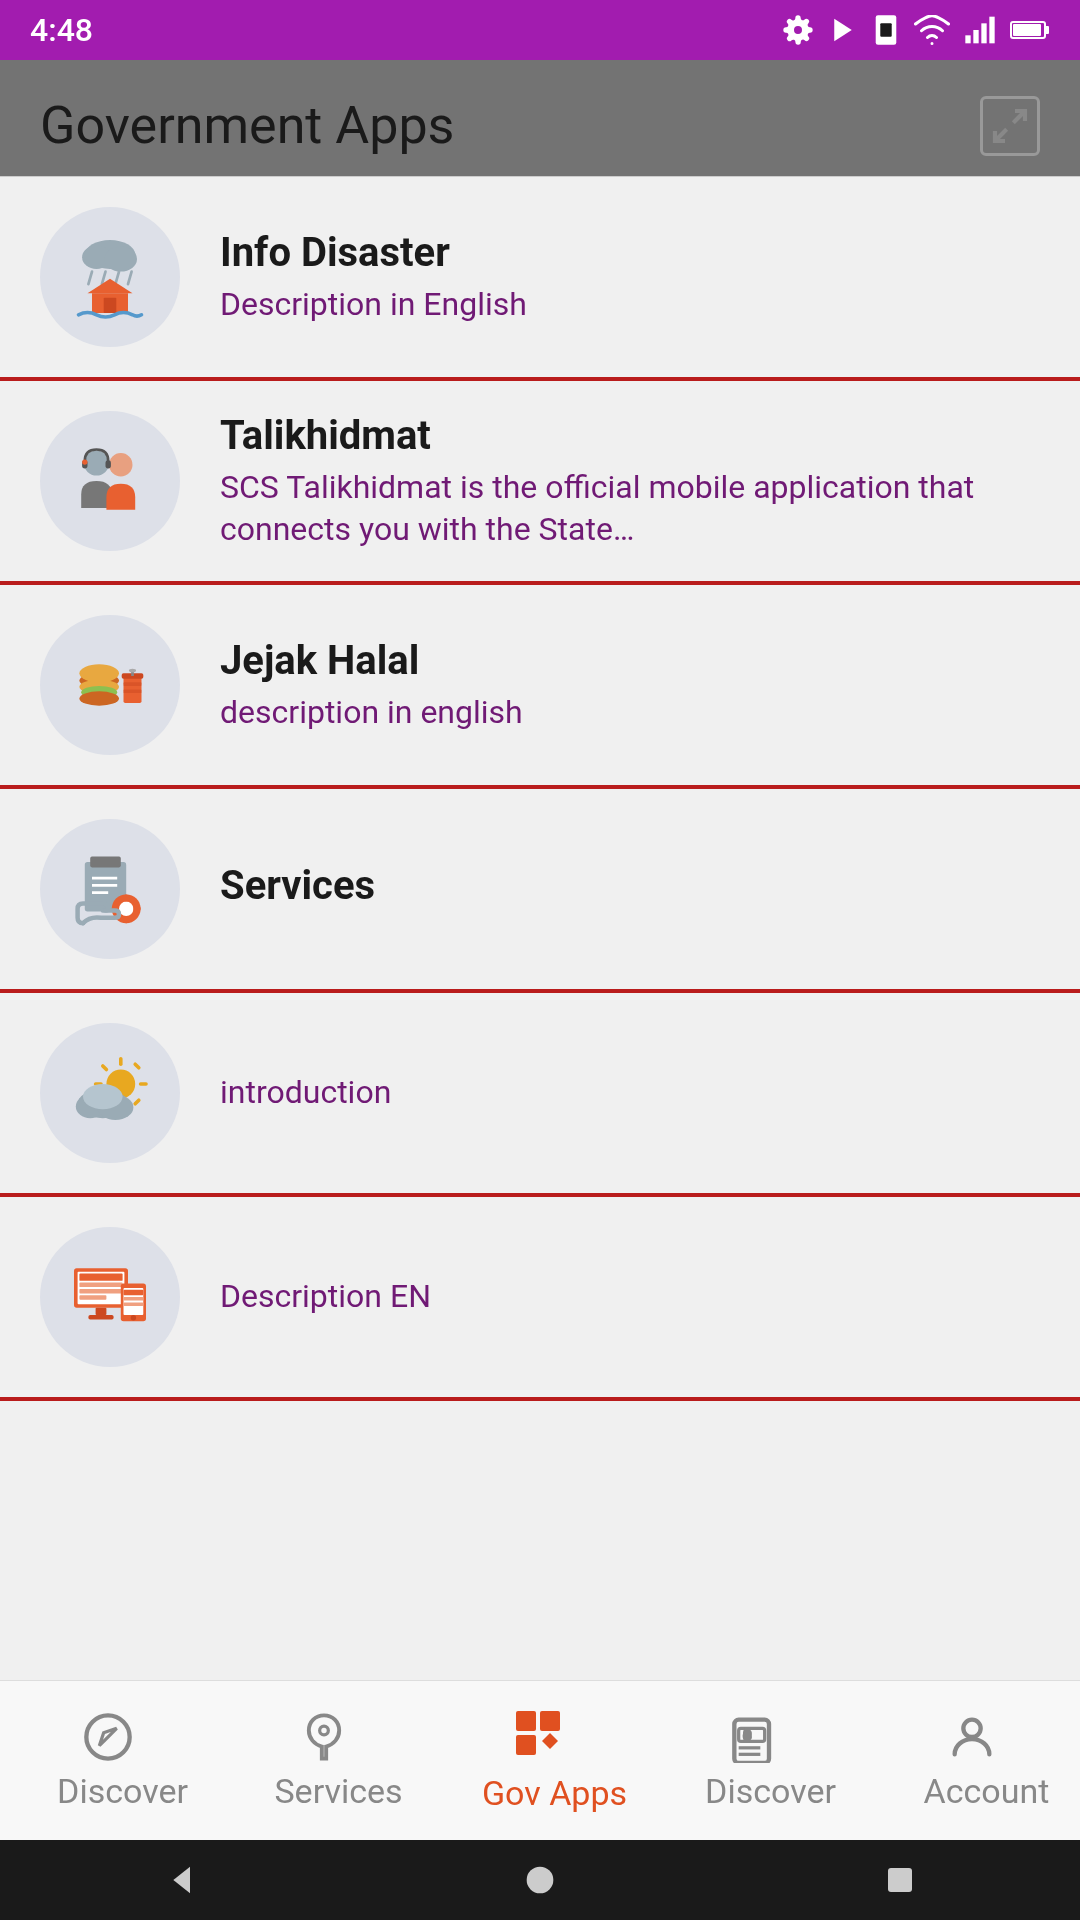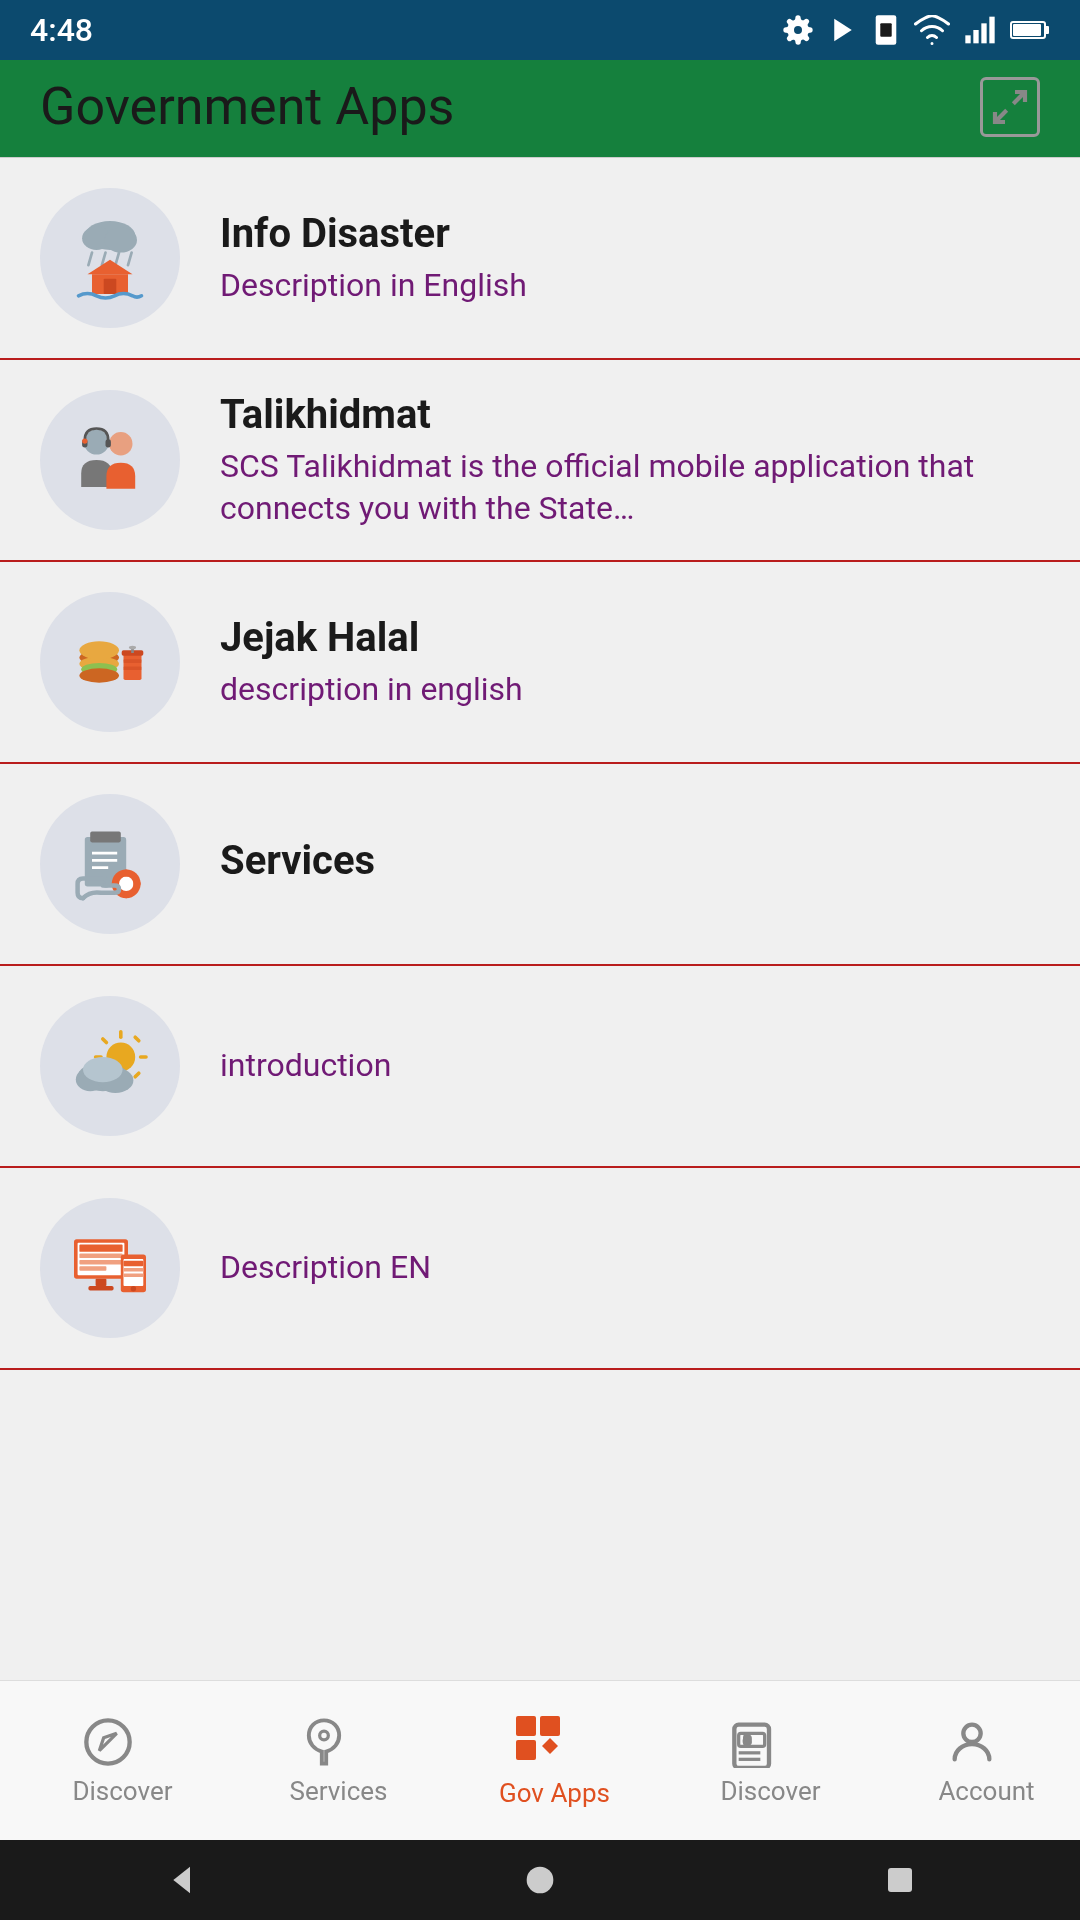--- a/index.html
+++ b/index.html
@@ -9,21 +9,21 @@
       width: 1080px;
       min-height: 1920px;
       background: #f0f0f0;
       font-family: 'Roboto', Arial, sans-serif;
       display: flex;
       flex-direction: column;
     }
 
     
     .status-bar {
-      background: #0c4a6e;
+      background: #a21caf;
       color: white;
       height: 60px;
       display: flex;
       align-items: center;
       justify-content: space-between;
       padding: 0 30px;
       flex-shrink: 0;
     }
     .status-time {
       font-size: 32px;
@@ -34,22 +34,22 @@
       display: flex;
       align-items: center;
       gap: 14px;
     }
     .status-icons svg {
       fill: white;
     }
 
     
     .header {
-      background: #15803d;
-      padding: 16px 40px 20px 40px;
+      background: #737373;
+      padding: 35px 40px 20px 40px;
       display: flex;
       align-items: center;
       justify-content: space-between;
       border-bottom: 1px solid #ccc;
     }
     .header-title {
       font-size: 52px;
       font-weight: 400;
       color: #1a1a1a;
     }
@@ -67,21 +67,21 @@
     .app-list {
       flex: 1;
       background: #f0f0f0;
       overflow-y: auto;
     }
 
     .app-item {
       display: flex;
       align-items: center;
       padding: 30px 40px;
-      border-bottom: 2px solid #b91c1c;
+      border-bottom: 4px solid #b91c1c;
       background: #f0f0f0;
       cursor: pointer;
     }
 
     .app-icon-circle {
       width: 140px;
       height: 140px;
       border-radius: 50%;
       background: #dde0e8;
       display: flex;
@@ -128,21 +128,21 @@
       align-items: center;
       justify-content: center;
       height: 100%;
       cursor: pointer;
       gap: 8px;
     }
     .nav-item.active svg { stroke: #e05020; fill: none; }
     .nav-item.active .nav-label { color: #e05020; }
     .nav-item svg { width: 52px; height: 52px; stroke: #888; fill: none; stroke-width: 2; }
     .nav-label {
-      font-size: 26px;
+      font-size: 34px;
       color: #888;
       margin-left: 29px;
     }
     .nav-item.active .nav-icon-gov svg {
       stroke: none;
     }
 
     
     .system-nav {
       background: #1a1a1a;

